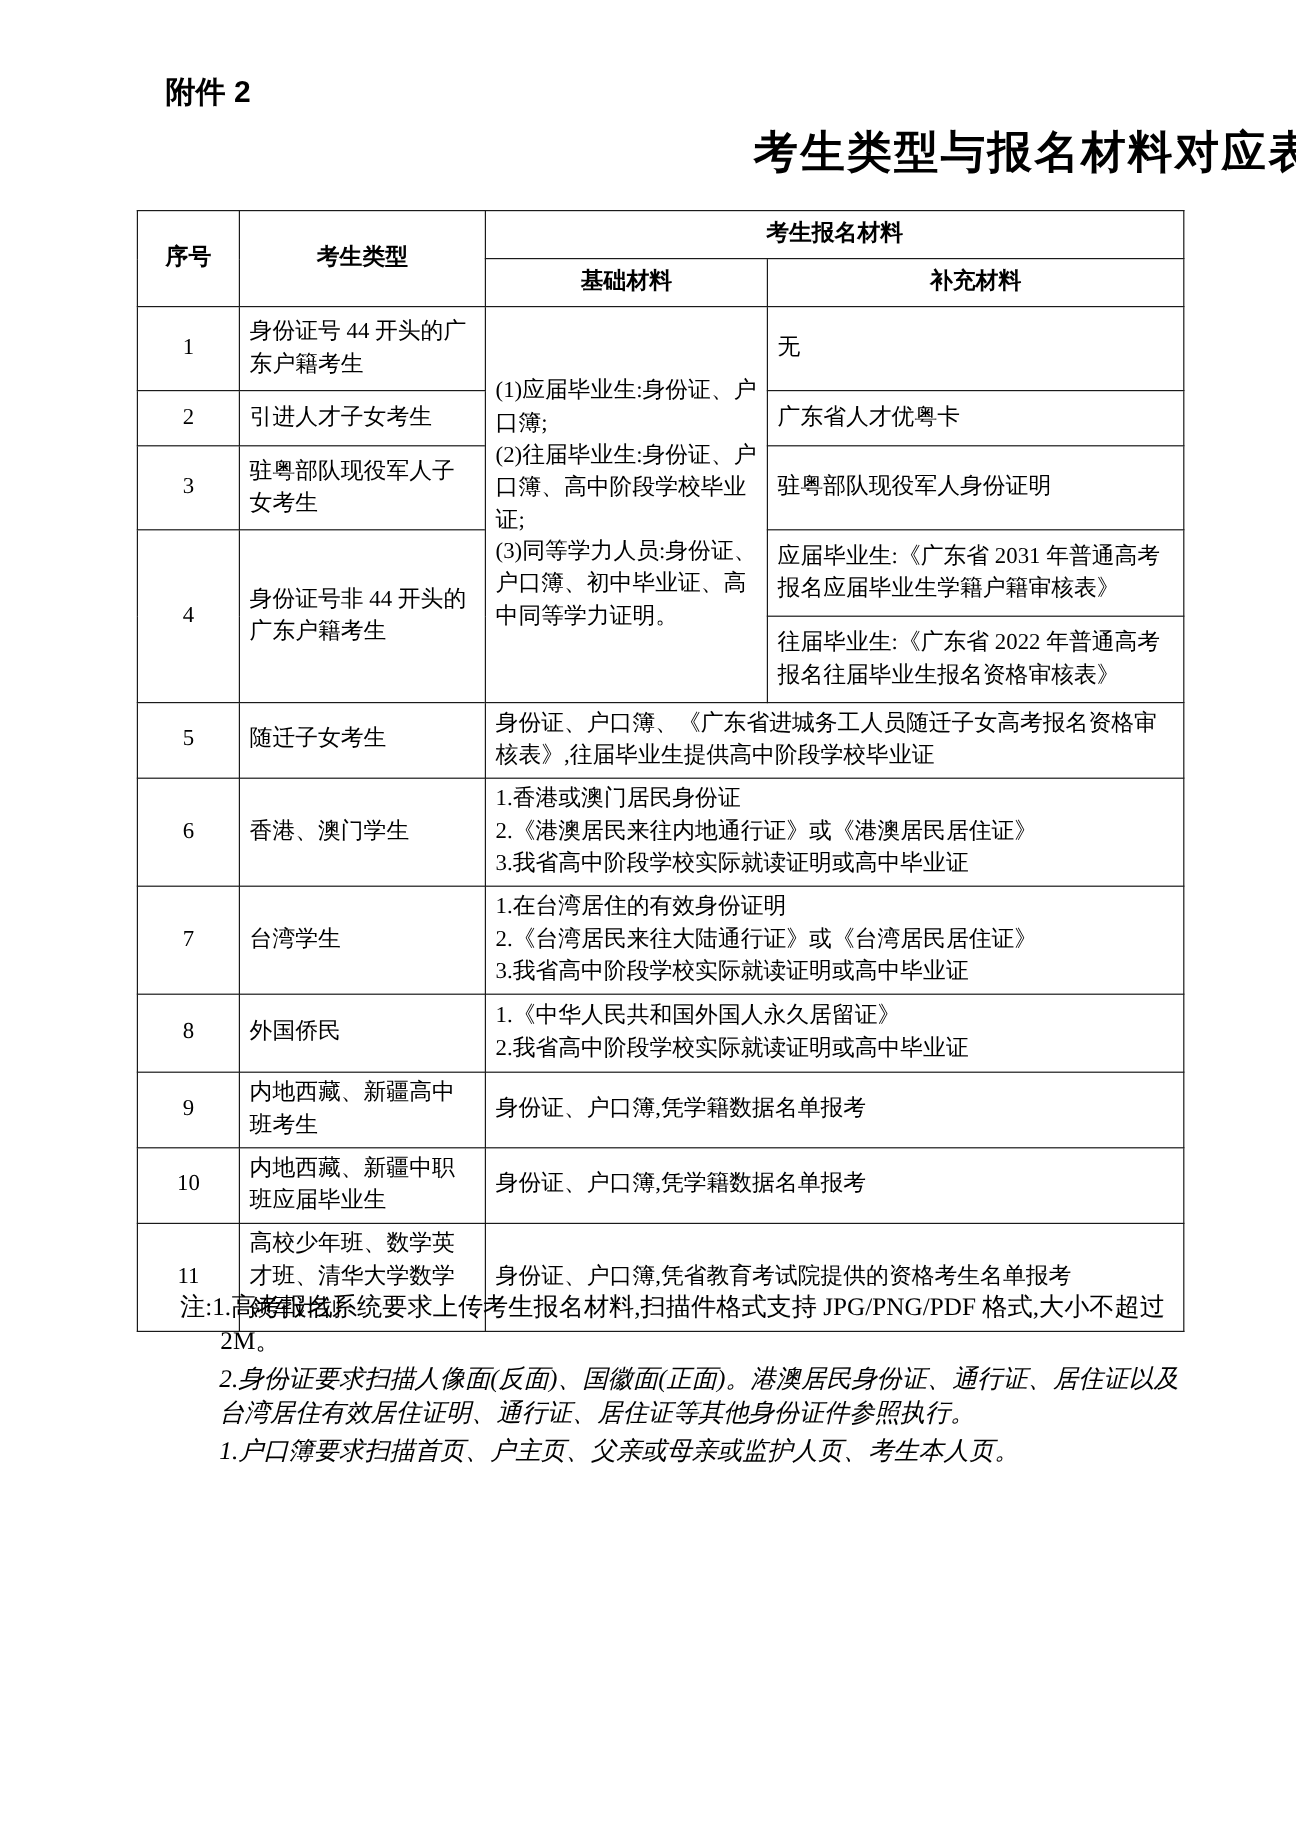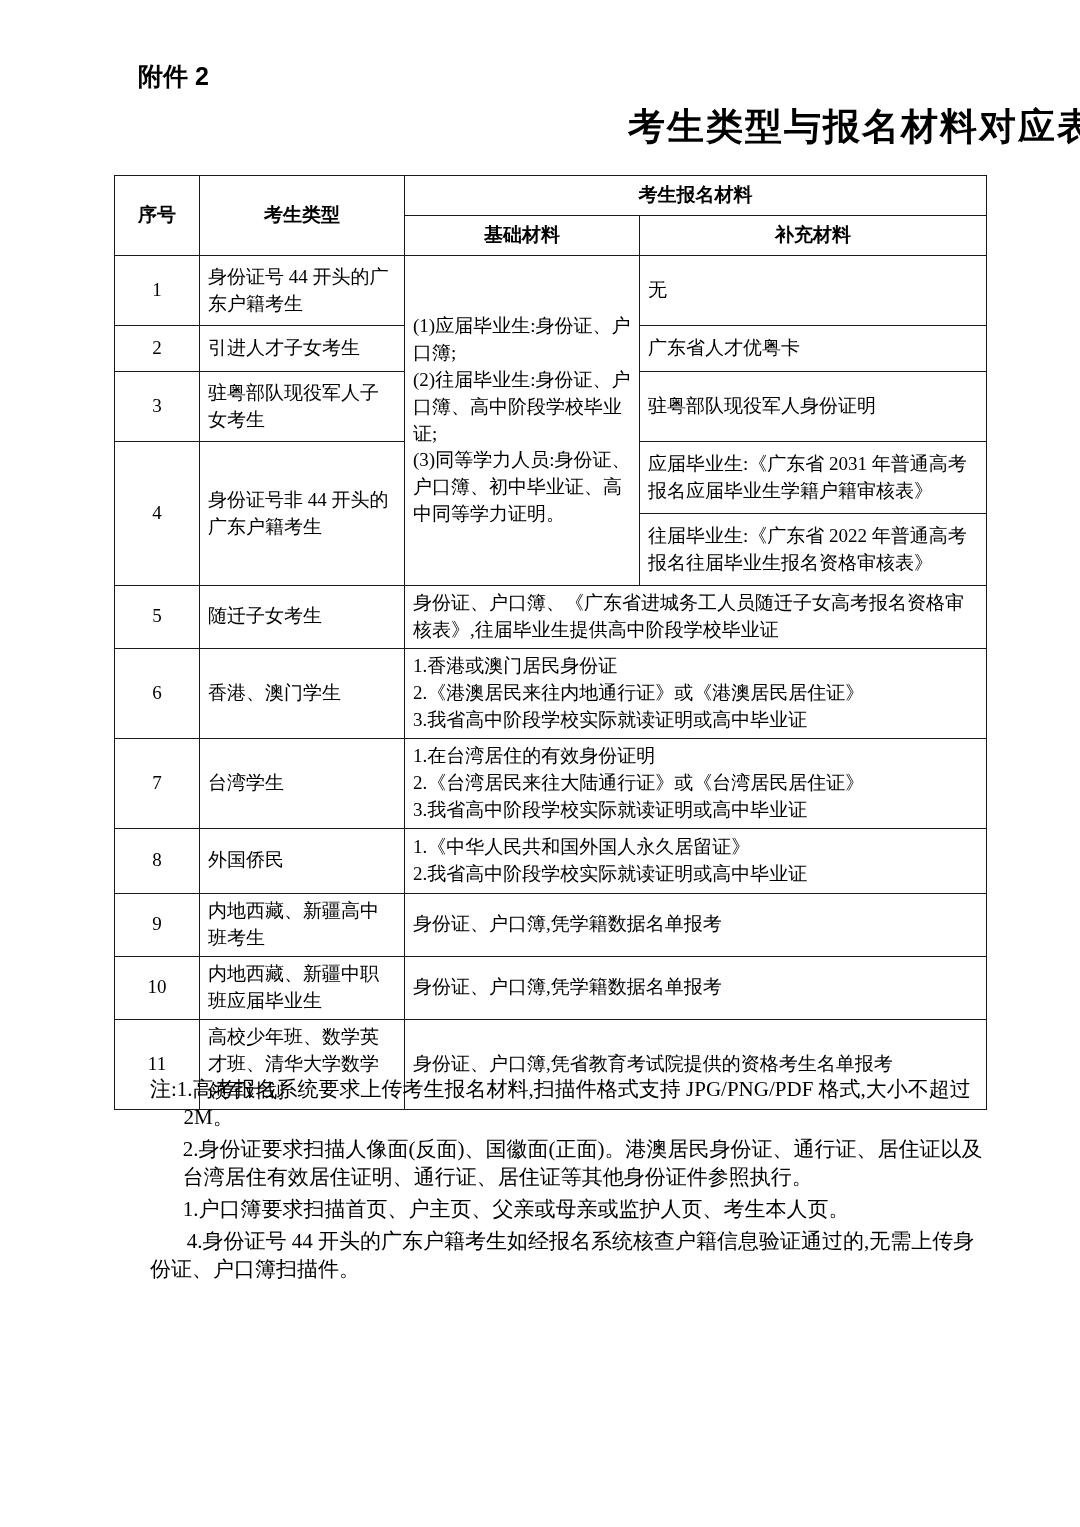--- a/index.html
+++ b/index.html
@@ -13,21 +13,21 @@
   .doc-table td{border:1px solid #1a1a1a;vertical-align:middle;font-size:19px;line-height:1.42;padding:4px 8px;word-break:break-all;}
   .th{font-weight:700;font-size:21px;text-align:center;padding:5px 4px;}
   .no{text-align:center;}
   .type{text-align:left;padding:4px 10px;}
   .mat{text-align:left;padding:5px 10px;}
   .mat p,.basic-merged p{margin:0;}
   .vtop{vertical-align:top;padding-top:6px;}
   .notes{position:absolute;top:1072px;left:146px;width:842px;font-size:21px;line-height:1.33;}
   .note{margin:4px;}
   .note-first{padding-left:1.6em;text-indent:-1.6em;}
-  .note-indent{margin-left:1.75em;}
+  .note-indent{margin-left:1.75em;font-style:italic;}
   .note-hang{text-indent:1.75em;}
   .page-number{position:absolute;top:1462px;left:0;width:100%;text-align:center;font-size:17px;}
 </style>
 </head>
 <body>
 
 <div class="page">
 
   <div class="attachment">附件 2</div>
   <div class="title">考生类型与报名材料对应表</div>
@@ -142,18 +142,17 @@
           <p>身份证、户口簿,凭省教育考试院提供的资格考生名单报考</p>
         </td>
       </tr>
     </tbody>
   </table>
 
   <div class="notes">
     <p class="note note-first">注:1.高考报名系统要求上传考生报名材料,扫描件格式支持 JPG/PNG/PDF 格式,大小不超过 2M。</p>
     <p class="note note-indent">2.身份证要求扫描人像面(反面)、国徽面(正面)。港澳居民身份证、通行证、居住证以及台湾居住有效居住证明、通行证、居住证等其他身份证件参照执行。</p>
     <p class="note note-indent">1.户口簿要求扫描首页、户主页、父亲或母亲或监护人页、考生本人页。</p>
-    <p class="note note-hang">4.身份证号 44 开头的广东户籍考生如经报名系统核查户籍信息验证通过的,无需上传身份证、户口簿扫描件。</p>
   </div>
 
   <div class="page-number">6</div>
 
 </div>
 
 </body></html>

